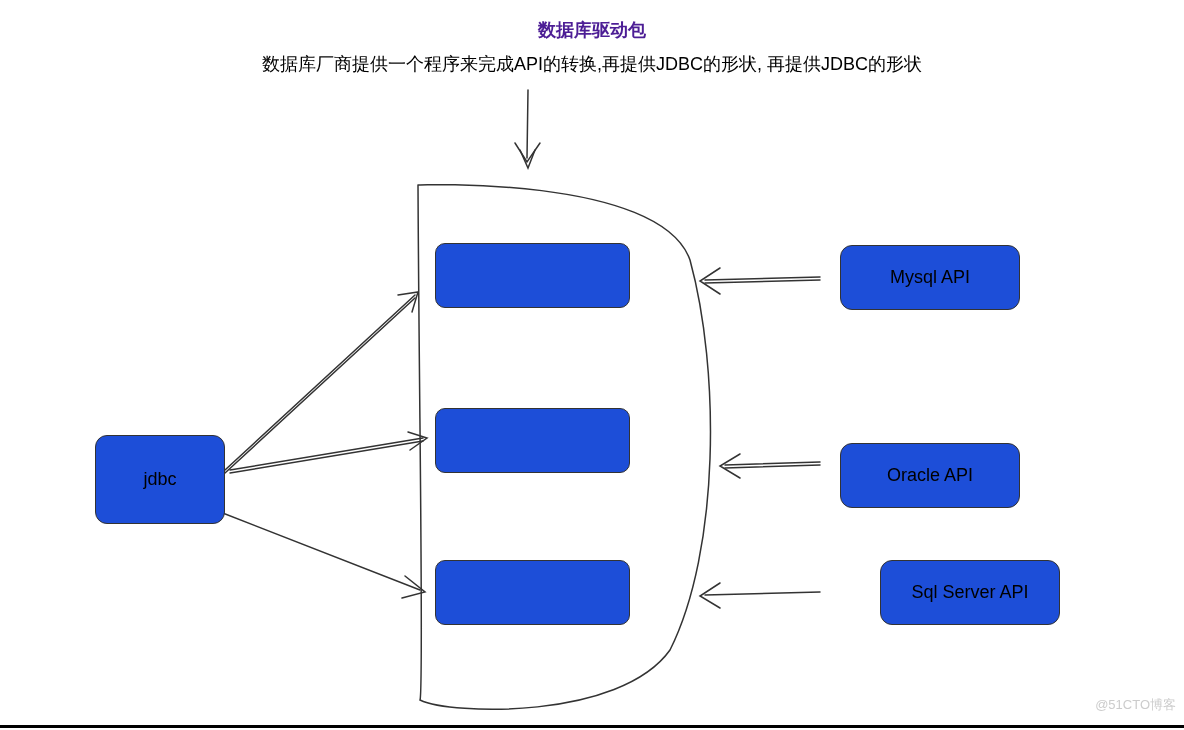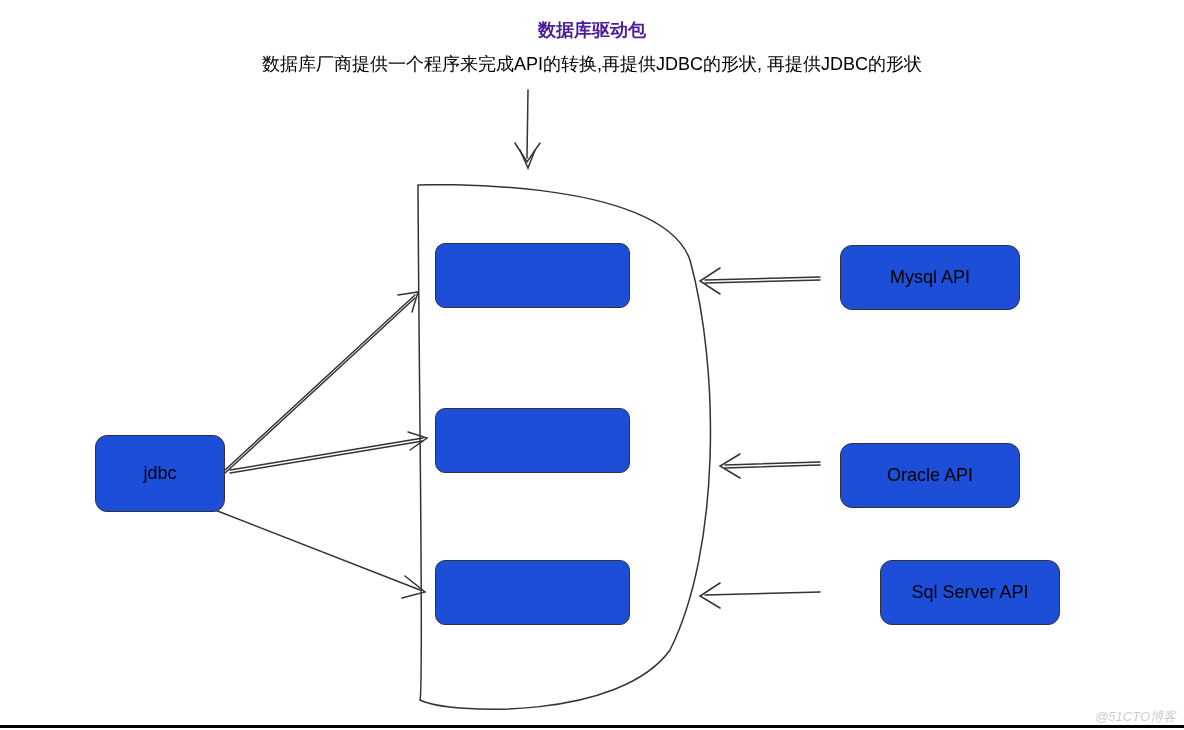--- a/index.html
+++ b/index.html
@@ -24,24 +24,23 @@
       left: 50%;
       transform: translateX(-50%);
       top: 52px;
       color: #000;
       font-size: 18px;
       white-space: nowrap;
     }
     .watermark {
       position: absolute;
       right: 8px;
-      bottom: 4px;
+      bottom: 16px;
       color: #cccccc;
       font-size: 13px;
-      font-style: italic;
     }
     .bottom-line {
       position: absolute;
       left: 0;
       right: 0;
       bottom: 2px;
       height: 3px;
       background: #000;
     }
     svg.diagram {
@@ -54,21 +53,21 @@
     .box {
       position: absolute;
       border: 1.5px solid #333;
       border-radius: 12px;
       display: flex;
       align-items: center;
       justify-content: center;
       font-size: 18px;
       background: #1d4ed8;
     }
-    .jdbc-box { left: 95px; top: 435px; width: 130px; height: 77px; }
+    .jdbc-box { left: 95px; top: 435px; width: 130px; height: 89px; }
     .driver-box { width: 195px; height: 65px; border-radius: 10px; }
     .d1 { left: 435px; top: 243px; }
     .d2 { left: 435px; top: 408px; }
     .d3 { left: 435px; top: 560px; }
     .api-box { width: 180px; height: 65px; border-radius: 12px; }
     .a1 { left: 840px; top: 245px; }
     .a2 { left: 840px; top: 430px; margin-top: 13px; }
     .a3 { left: 880px; top: 560px; }
   </style>
 </head>

